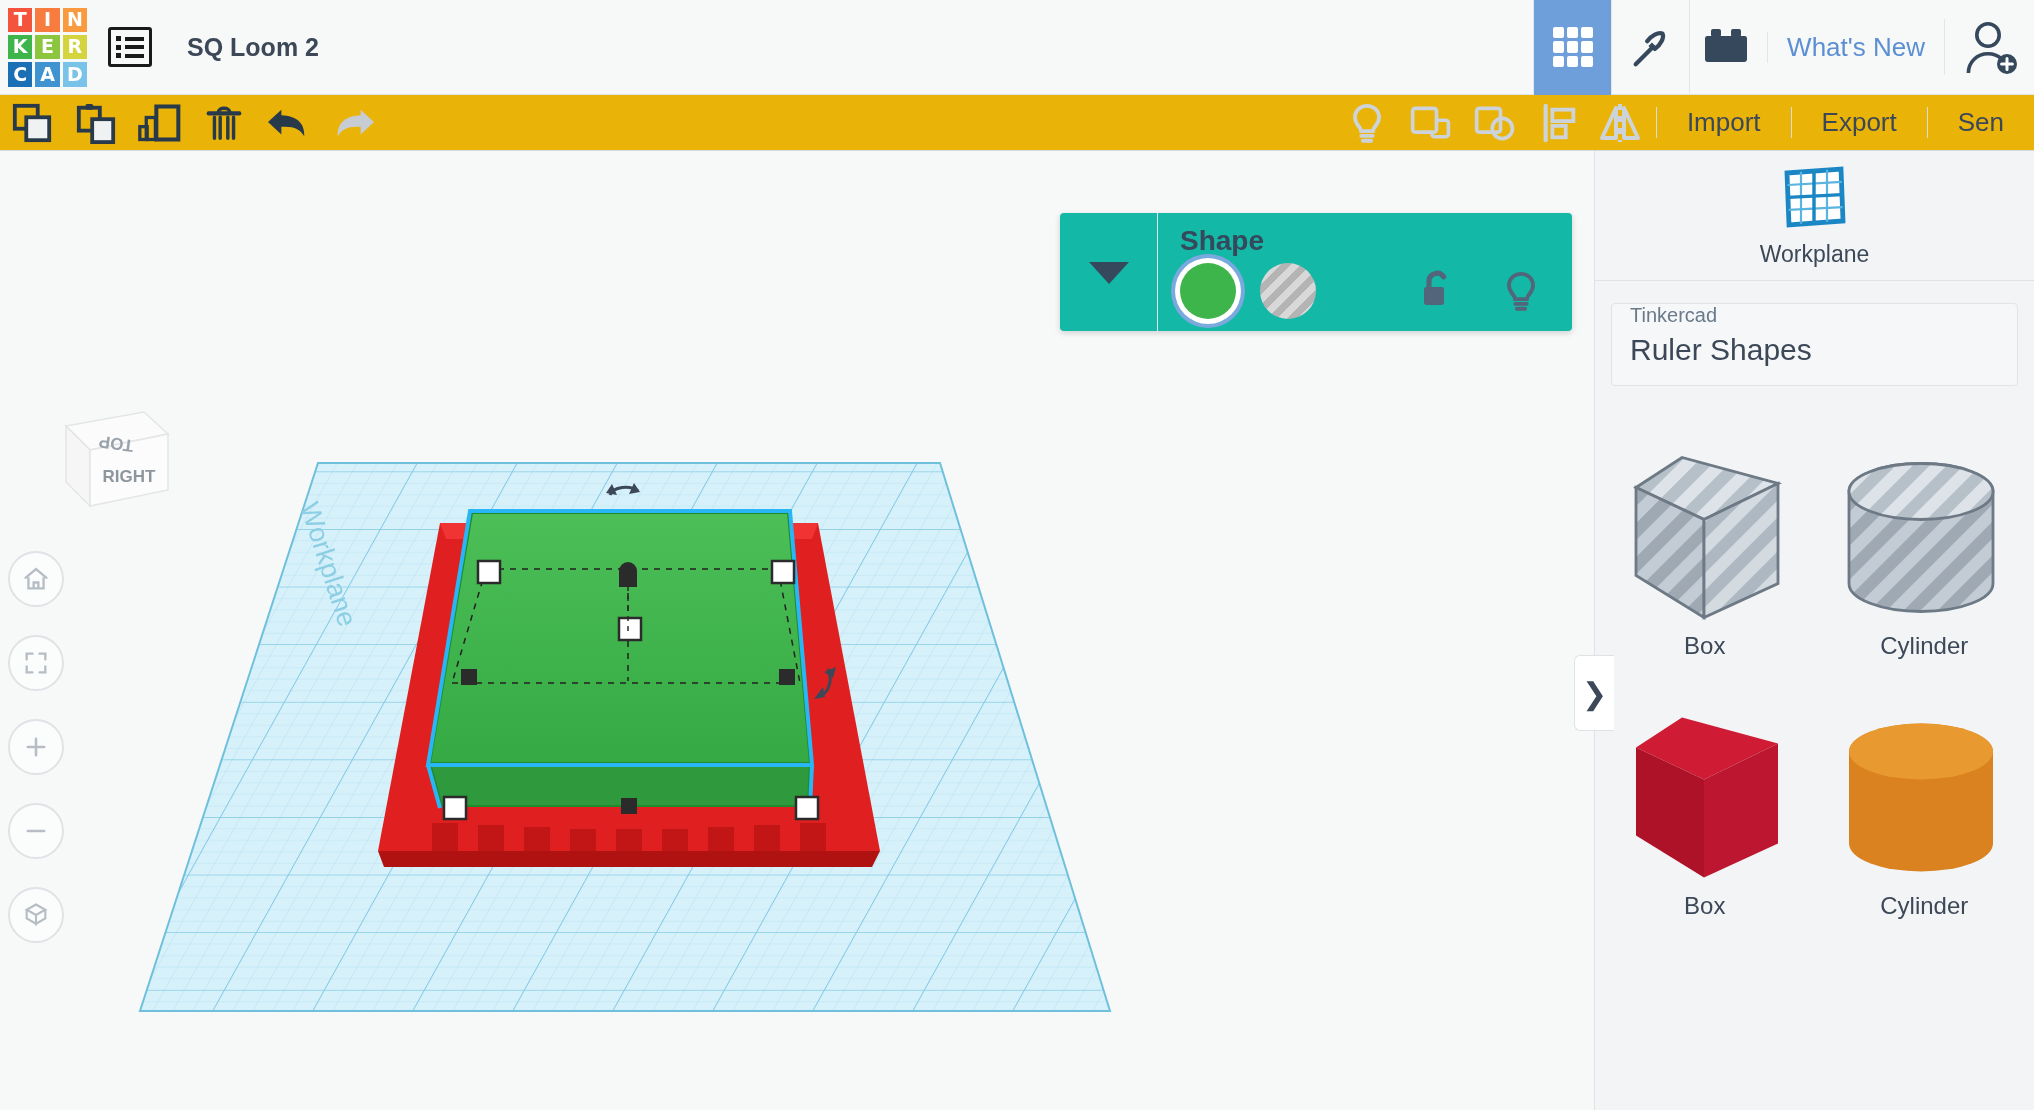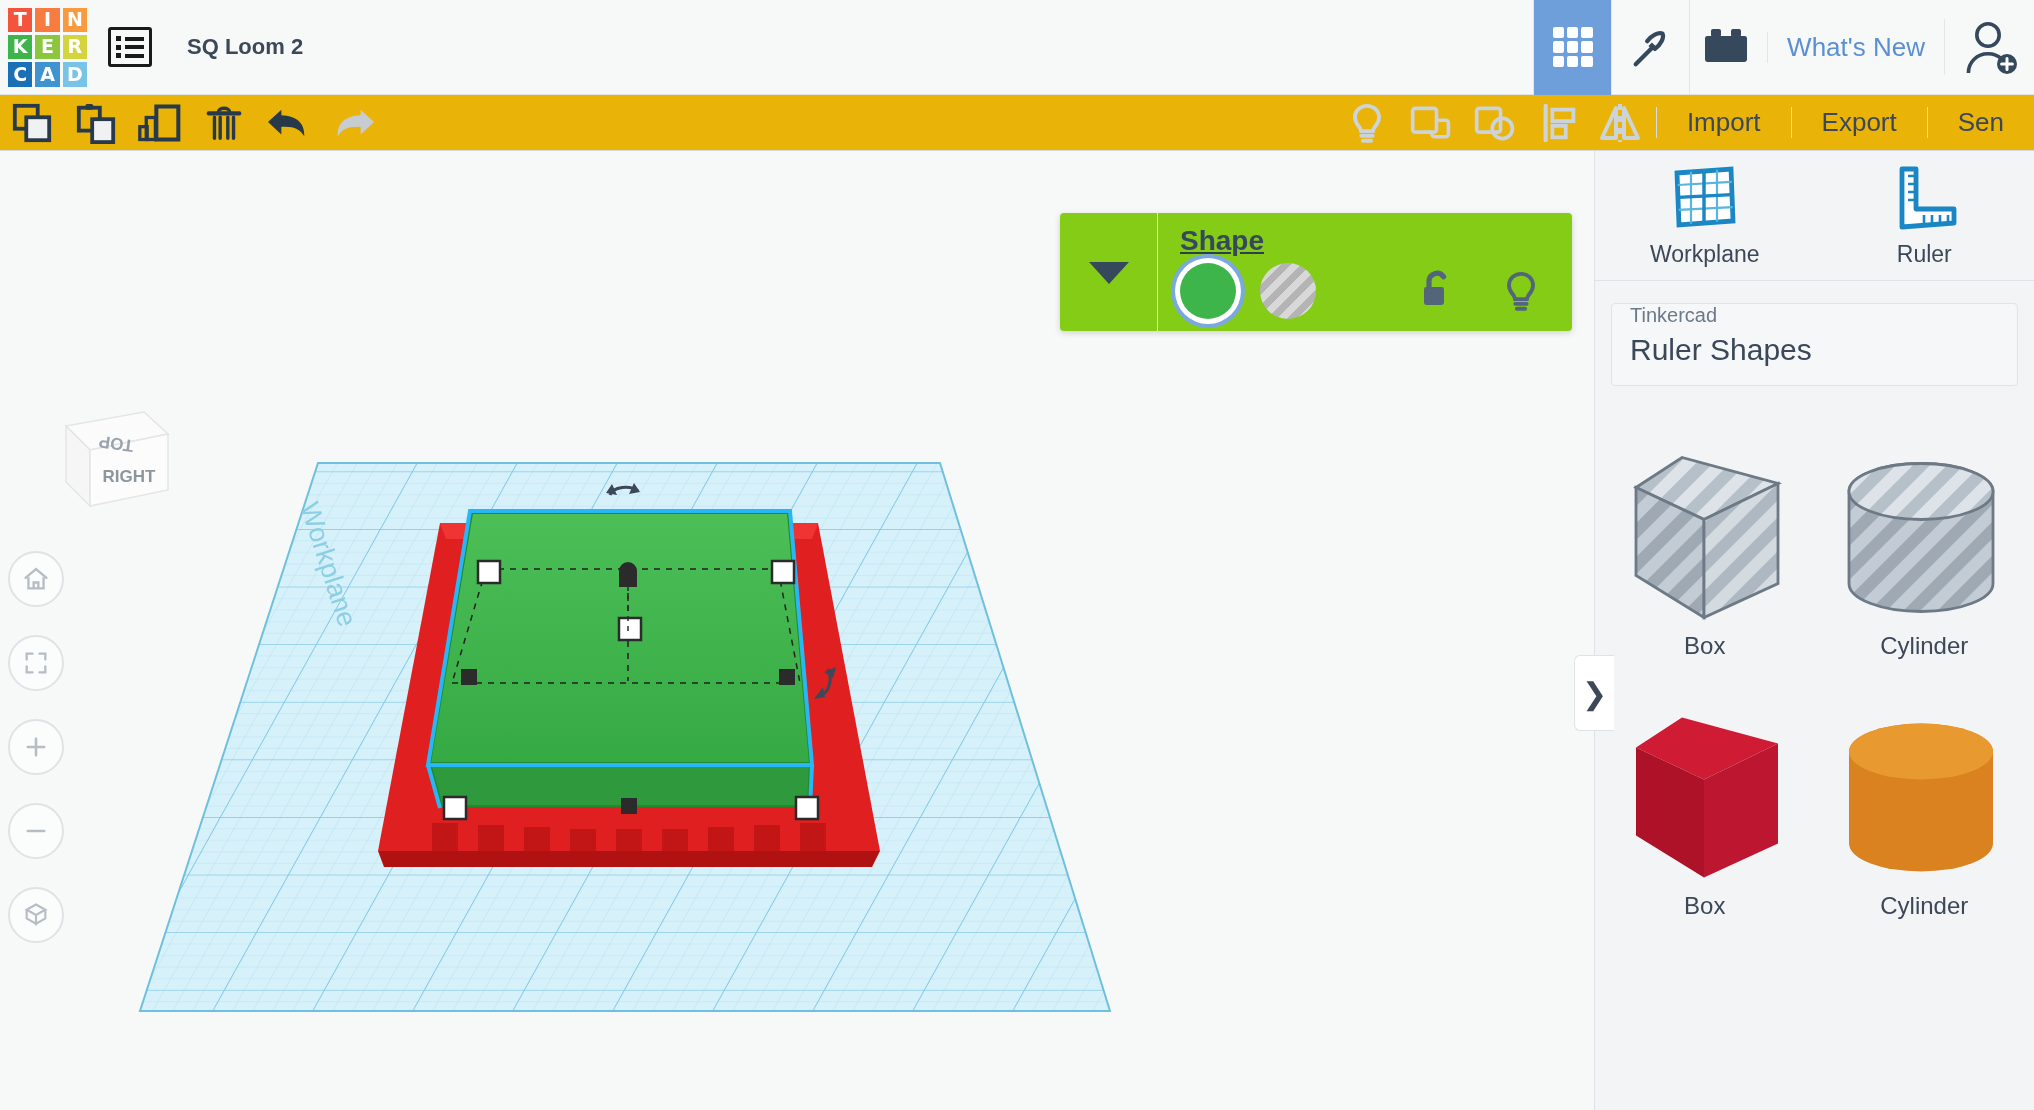--- a/index.html
+++ b/index.html
@@ -57,21 +57,21 @@
     border: 3px solid #1a1a1a;
     border-radius: 3px;
     padding: 6px 5px;
     display: flex; flex-direction: column; justify-content: space-between;
   }
   .hb-row { display: flex; align-items: center; gap: 4px; }
   .hb-dot { width: 5px; height: 5px; background: #1a1a1a; }
   .hb-line { height: 4px; background: #1a1a1a; flex: 1; }
 
   .doc-title {
-    font-size: 22px;
+    font-size: 25px;
     font-weight: bold;
     color: #3c4858;
     margin-left: 22px;
     white-space: nowrap;
     flex: 0 0 auto;
   }
 
   .topbar-spacer { flex: 1 1 auto; }
 
   .top-tabs { display: flex; height: 95px; align-items: stretch; flex: 0 0 auto; }
@@ -151,27 +151,26 @@
     background: #fbfcfc;
     display: flex; align-items: center; justify-content: center;
     margin-bottom: 28px;
   }
 
   
   .shape-panel {
     position: absolute;
     left: 1060px; top: 213px;
     width: 512px; height: 118px;
-    background: #84cc16;
+    background: #14b8a6;
     border-radius: 4px;
     box-shadow: 0 2px 6px rgba(0,0,0,0.16);
     display: flex;
     align-items: stretch;
     z-index: 20;
-    text-decoration: underline;
   }
   .sp-collapse {
     width: 98px;
     display: flex; align-items: center; justify-content: center;
     border-right: 1px solid #e4e8eb;
   }
   .sp-body { flex: 1; padding: 12px 22px 0 22px; display: flex; flex-direction: column; }
   .sp-title { font-size: 28px; font-weight: bold; color: #36485c; margin-bottom: 6px; }
   .sp-row { display: flex; align-items: center; }
   .swatch {
@@ -595,30 +594,20 @@
         <g stroke="#59b4de" stroke-width="1.1" fill="none">
           <path d="M11,4.4 V30.4M17.5,3.9 V29.9M24,3.4 V29.4"></path>
           <path d="M4.3,11 L31.4,9.4M4.5,17.2 L31.6,15.8M4.8,23.4 L31.8,22.1"></path>
         </g>
         <g stroke="#1a87c4" stroke-width="1.7" fill="none">
           <path d="M17.5,3.9 V29.9"></path>
           <path d="M4.5,17.2 L31.6,15.8"></path>
         </g>
       </svg>
       <div class="sb-tool-label">Workplane</div>
-    </div>
-    <div class="sb-tool">
-      <svg width="72" height="68" viewBox="0 0 36 34">
-        <path d="M7,3 h7 v20 h19 v7 l-26,2 z" fill="#ffffff" stroke="#1a87c4" stroke-width="2.4" stroke-linejoin="round"></path>
-        <g stroke="#1a87c4" stroke-width="1.3">
-          <path d="M10,6.5h4M10,10.5h4M10,14.5h4M10,18.5h4"></path>
-          <path d="M18,26v4M22,26v4M26,26v4M30,26v4"></path>
-        </g>
-      </svg>
-      <div class="sb-tool-label">Ruler</div>
     </div>
   </div>
 
   <div class="sb-dropdown">
     <div class="sb-dd-small">Tinkercad</div>
     <div class="sb-dd-big">Ruler Shapes</div>
   </div>
 
   <div class="sb-grid">
 

